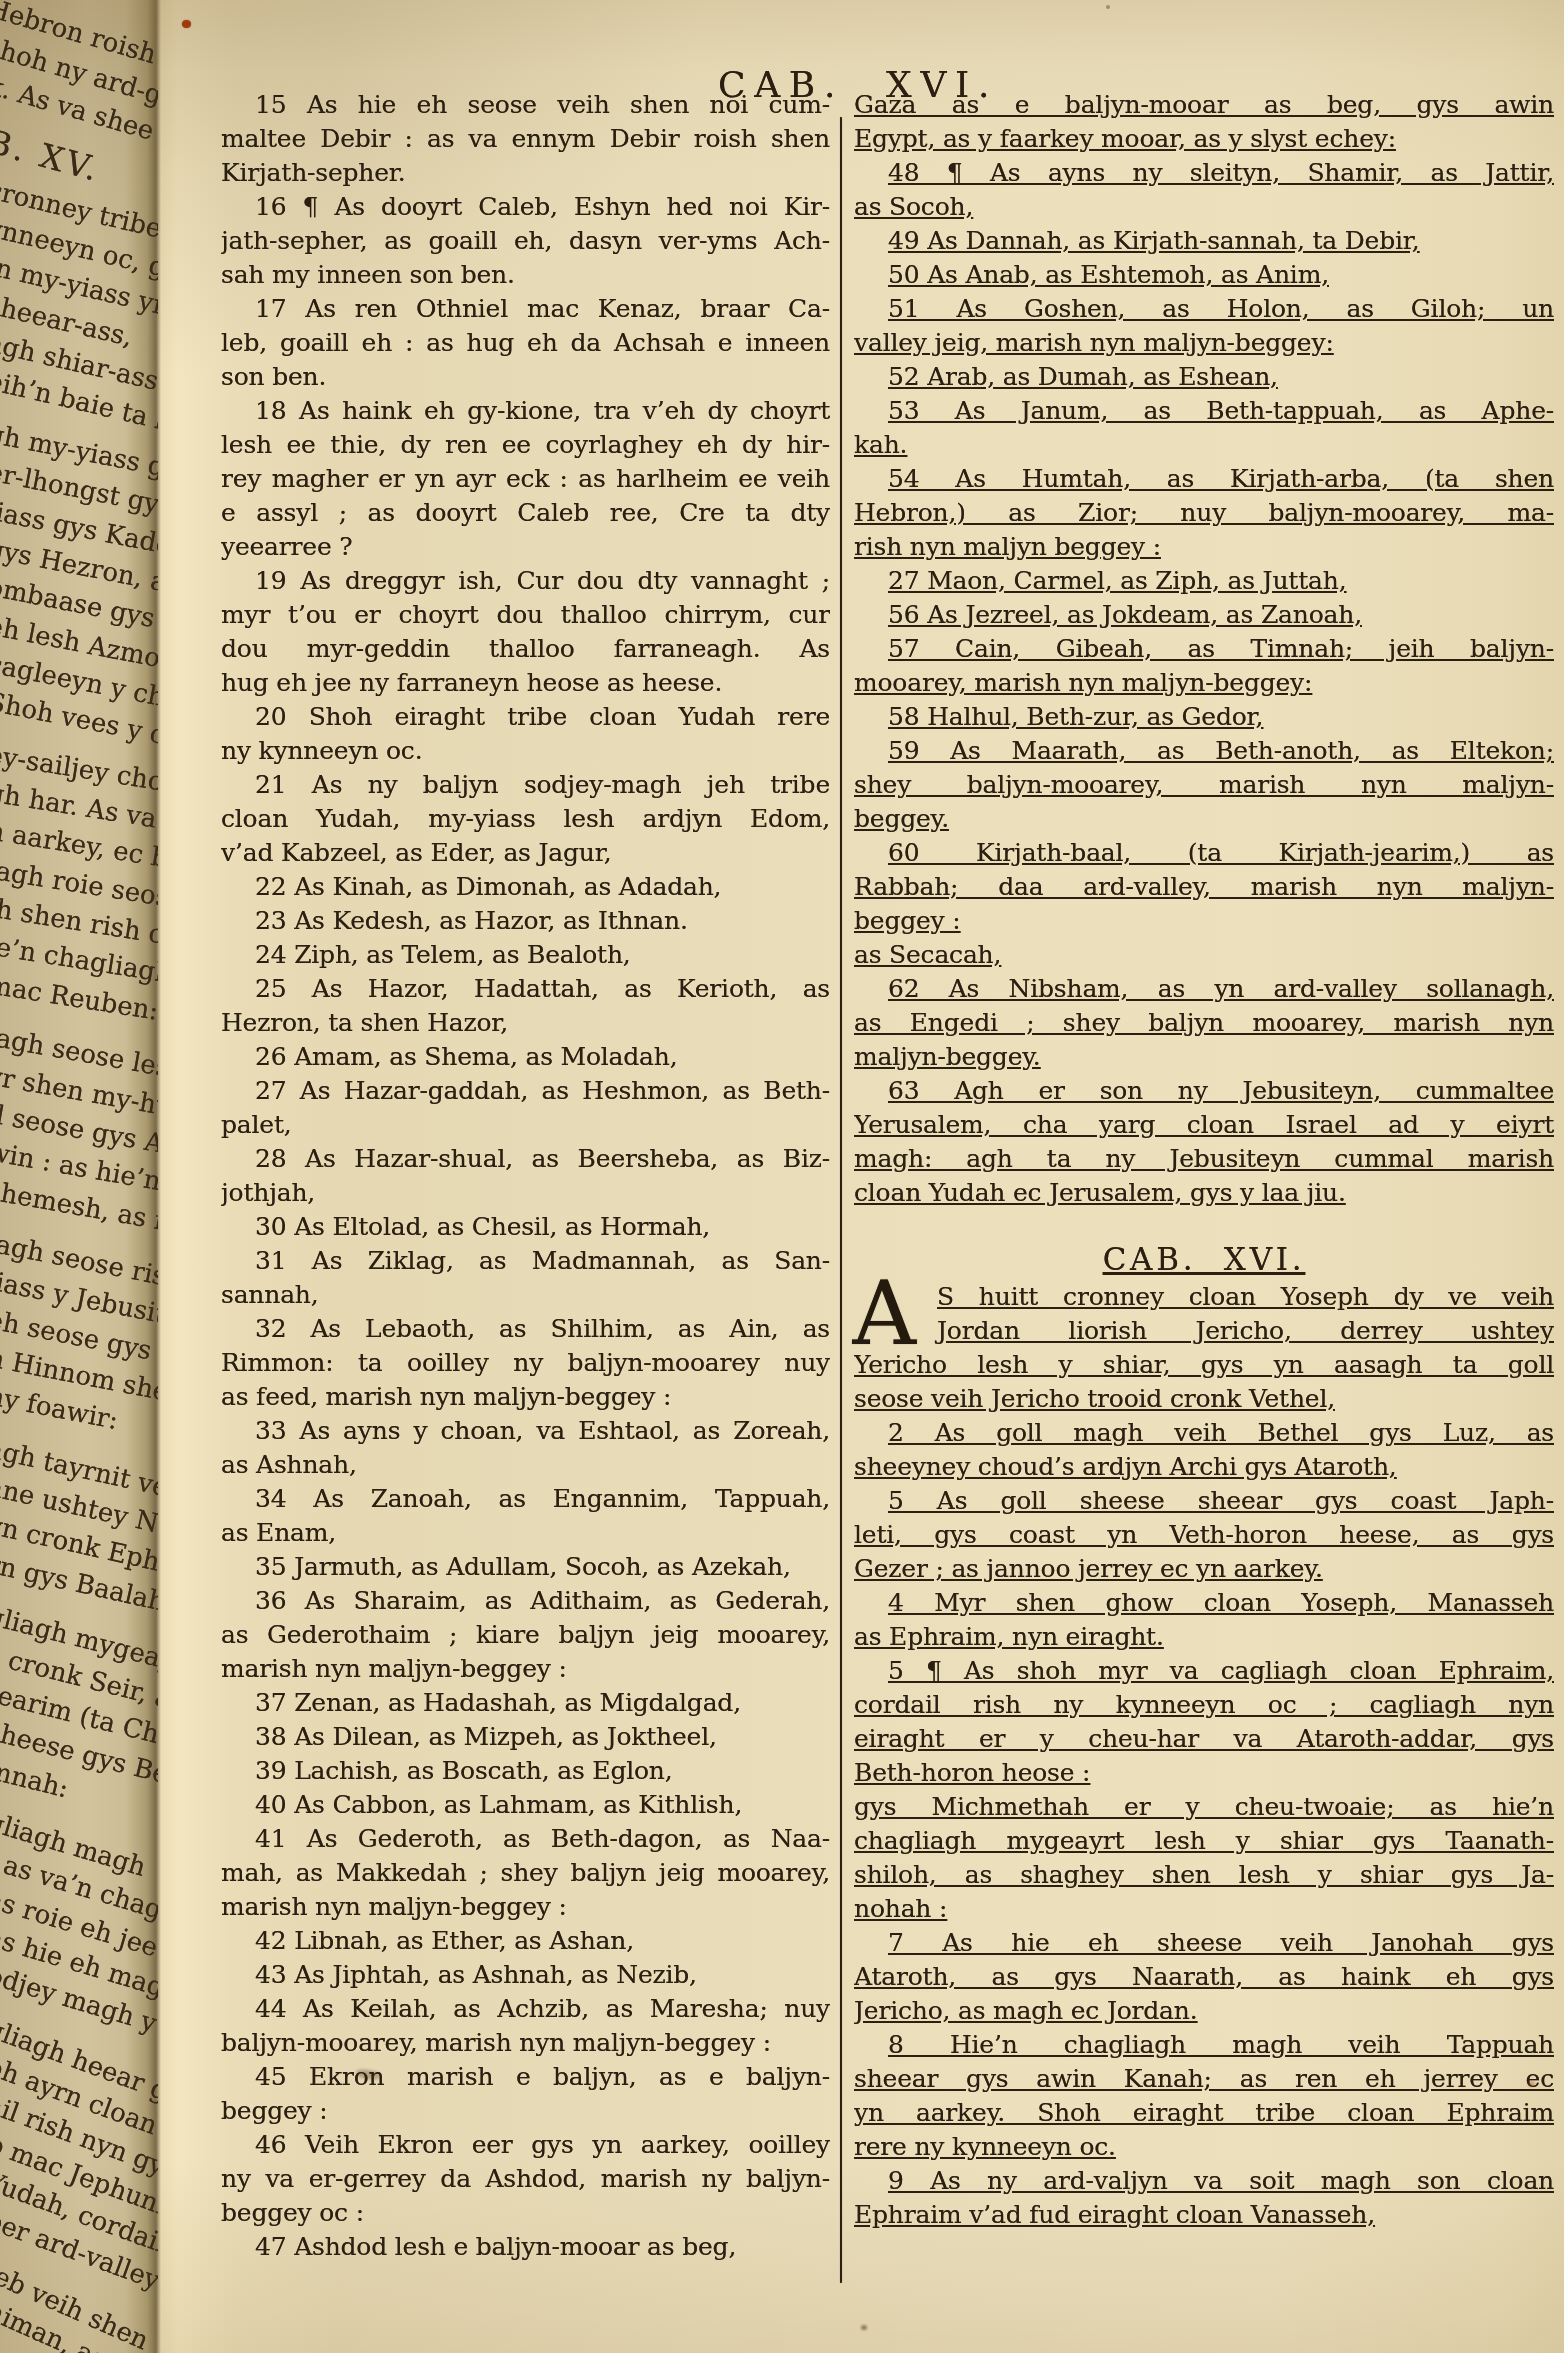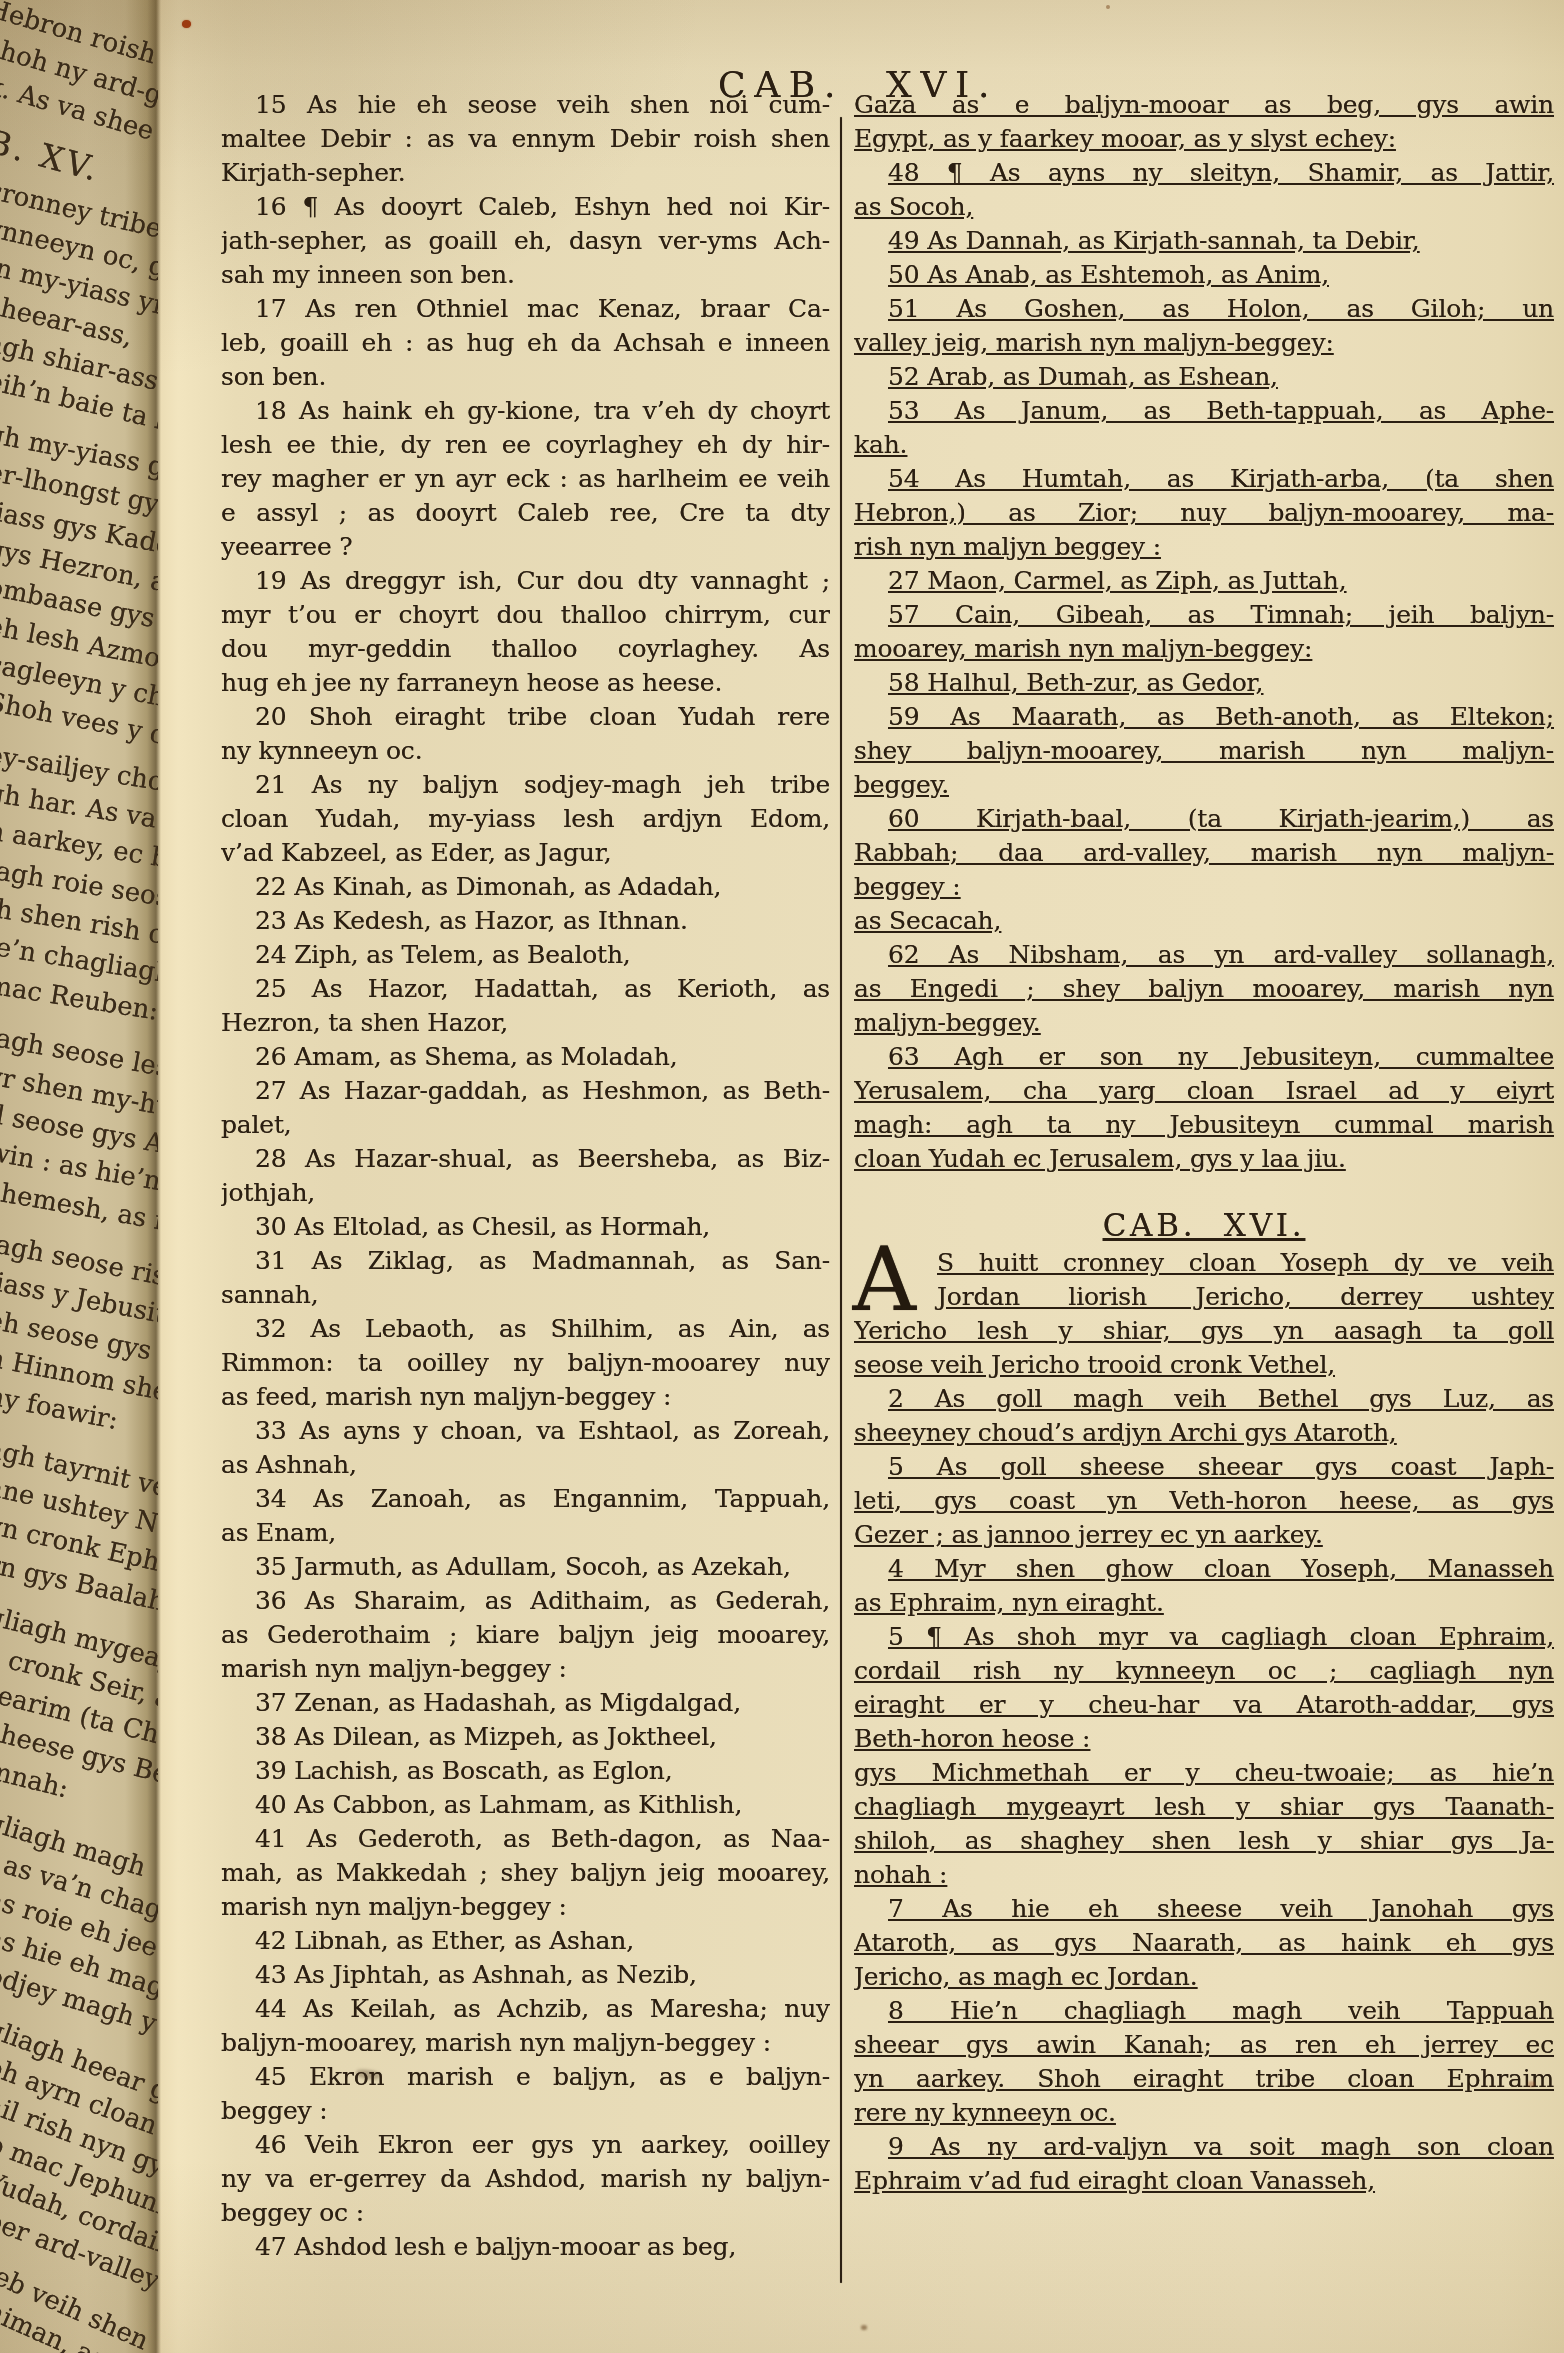--- a/index.html
+++ b/index.html
@@ -129,21 +129,21 @@
       <div class="tl ind">17 As ren Othniel mac Kenaz, braar Ca-</div>
       <div class="tl">leb, goaill eh : as hug eh da Achsah e inneen</div>
       <div class="tl nj">son ben.</div>
       <div class="tl ind">18 As haink eh gy-kione, tra v’eh dy choyrt</div>
       <div class="tl">lesh ee thie, dy ren ee coyrlaghey eh dy hir-</div>
       <div class="tl">rey magher er yn ayr eck : as harlheim ee veih</div>
       <div class="tl">e assyl ; as dooyrt Caleb ree, Cre ta dty</div>
       <div class="tl nj">yeearree ?</div>
       <div class="tl ind">19 As dreggyr ish, Cur dou dty vannaght ;</div>
       <div class="tl">myr t’ou er choyrt dou thalloo chirrym, cur</div>
-      <div class="tl">dou myr-geddin thalloo coyrlaghey.  As</div>
+      <div class="tl">dou myr-geddin thalloo farraneagh.  As</div>
       <div class="tl nj">hug eh jee ny farraneyn heose as heese.</div>
       <div class="tl ind">20 Shoh eiraght tribe cloan Yudah rere</div>
       <div class="tl nj">ny kynneeyn oc.</div>
       <div class="tl ind">21 As ny baljyn sodjey-magh jeh tribe</div>
       <div class="tl">cloan Yudah, my-yiass lesh ardjyn Edom,</div>
       <div class="tl nj">v’ad Kabzeel, as Eder, as Jagur,</div>
       <div class="tl nj ind">22 As Kinah, as Dimonah, as Adadah,</div>
       <div class="tl nj ind">23 As Kedesh, as Hazor, as Ithnan.</div>
       <div class="tl nj ind">24 Ziph, as Telem, as Bealoth,</div>
       <div class="tl ind">25 As Hazor, Hadattah, as Kerioth, as</div>
@@ -197,20 +197,21 @@
       <div class="tl nj ind">50 As Anab, as Eshtemoh, as Anim,</div>
       <div class="tl ind">51 As Goshen, as Holon, as Giloh; un</div>
       <div class="tl nj">valley jeig, marish nyn maljyn-beggey:</div>
       <div class="tl nj ind">52 Arab, as Dumah, as Eshean,</div>
       <div class="tl ind">53 As Janum, as Beth-tappuah, as Aphe-</div>
       <div class="tl nj">kah.</div>
       <div class="tl ind">54 As Humtah, as Kirjath-arba, (ta shen</div>
       <div class="tl">Hebron,) as Zior; nuy baljyn-mooarey, ma-</div>
       <div class="tl nj">rish nyn maljyn beggey :</div>
       <div class="tl nj ind">27 Maon, Carmel, as Ziph, as Juttah,</div>
+      <div class="tl nj ind">56 As Jezreel, as Jokdeam, as Zanoah,</div>
       <div class="tl ind">57 Cain, Gibeah, as Timnah; jeih baljyn-</div>
       <div class="tl nj">mooarey, marish nyn maljyn-beggey:</div>
       <div class="tl nj ind">58 Halhul, Beth-zur, as Gedor,</div>
       <div class="tl ind">59 As Maarath, as Beth-anoth, as Eltekon;</div>
       <div class="tl">shey baljyn-mooarey, marish nyn maljyn-</div>
       <div class="tl nj">beggey.</div>
       <div class="tl ind">60 Kirjath-baal, (ta Kirjath-jearim,) as</div>
       <div class="tl">Rabbah; daa ard-valley, marish nyn maljyn-</div>
       <div class="tl nj">beggey :</div>
       <div class="tl nj">as Secacah,</div>

